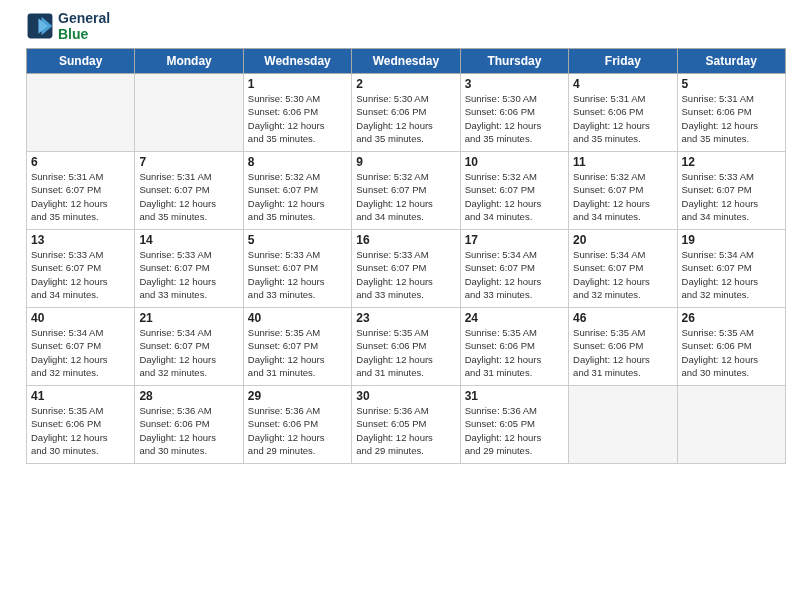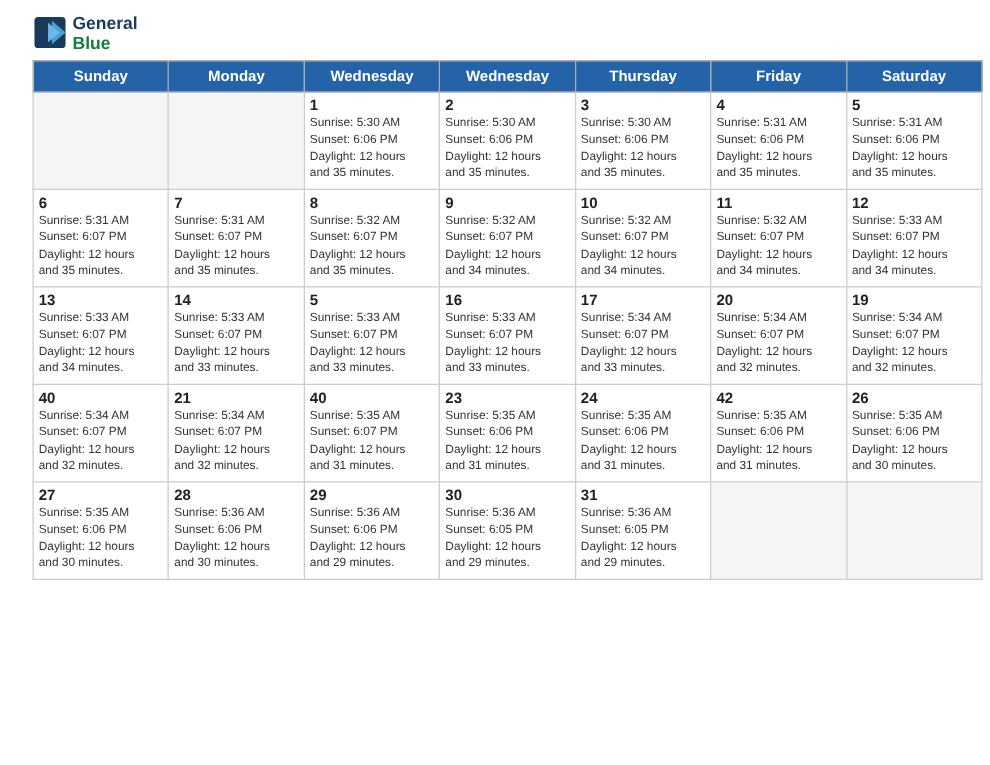--- a/index.html
+++ b/index.html
@@ -288,37 +288,37 @@
 and 31 minutes.</div>
           </td>
           <td>
             <div class="day-num">24</div>
             <div class="day-info" style="white-space: pre-line;">Sunrise: 5:35 AM
 Sunset: 6:06 PM
 Daylight: 12 hours
 and 31 minutes.</div>
           </td>
           <td>
-            <div class="day-num">42</div>
+            <div class="day-num">46</div>
             <div class="day-info" style="white-space: pre-line;">Sunrise: 5:35 AM
 Sunset: 6:06 PM
 Daylight: 12 hours
 and 31 minutes.</div>
           </td>
           <td>
             <div class="day-num">26</div>
             <div class="day-info" style="white-space: pre-line;">Sunrise: 5:35 AM
 Sunset: 6:06 PM
 Daylight: 12 hours
 and 30 minutes.</div>
           </td>
         </tr>
         <tr>
           <td>
-            <div class="day-num">27</div>
+            <div class="day-num">41</div>
             <div class="day-info" style="white-space: pre-line;">Sunrise: 5:35 AM
 Sunset: 6:06 PM
 Daylight: 12 hours
 and 30 minutes.</div>
           </td>
           <td>
             <div class="day-num">28</div>
             <div class="day-info" style="white-space: pre-line;">Sunrise: 5:36 AM
 Sunset: 6:06 PM
 Daylight: 12 hours

